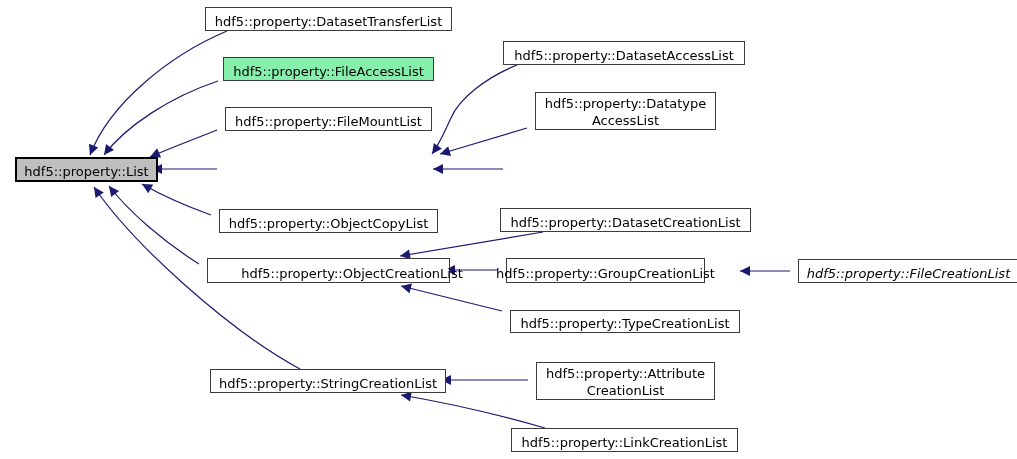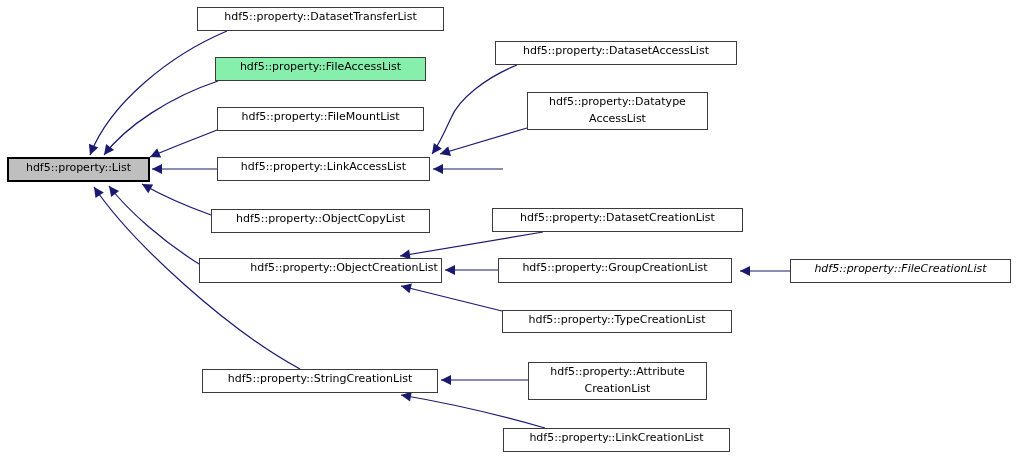--- a/index.html
+++ b/index.html
@@ -25,29 +25,30 @@
   #edges-svg path.edge {
     fill: none;
     stroke-width: 1.2px;
   }
   .node {
     position: absolute;
     box-sizing: border-box;
     display: flex;
     flex-direction: column;
     align-items: center;
-    justify-content: flex-start;
+    justify-content: flex-end;
     background: #ffffff;
     border: 1.5px solid #3b3b3b;
-    font-size: 11px;
+    font-size: 13px;
     line-height: 17px;
     color: #000000;
     white-space: nowrap;
     text-align: center;
     cursor: pointer;
+    margin-left: 8px;
   }
   .node.root {
     background: #bfbfbf;
     border: 2px solid #000000;
     cursor: default;
   }
   .node-line {
     pointer-events: none;
   }
 </style>
@@ -84,43 +85,40 @@
     </div>
     <div class="node" style="left: 197px; top: 7px; width: 247px; height: 24px; background: rgb(255, 255, 255); border-color: rgb(59, 59, 59); color: rgb(0, 0, 0);">
       <div class="node-line">hdf5::property::DatasetTransferList</div>
     </div>
     <div class="node" style="left: 215px; top: 57px; width: 211px; height: 24px; background: #86efac; border-color: rgb(59, 59, 59); color: rgb(0, 0, 0);">
       <div class="node-line">hdf5::property::FileAccessList</div>
     </div>
     <div class="node" style="left: 217px; top: 107px; width: 207px; height: 24px; background: rgb(255, 255, 255); border-color: rgb(59, 59, 59); color: rgb(0, 0, 0);">
       <div class="node-line">hdf5::property::FileMountList</div>
     </div>
-    <div class="node" style="left: 217px; top: 157px; width: 213px; height: 24px; background: rgb(255, 255, 255); border-color: rgb(59, 59, 59); color: rgb(0, 0, 0);">
-      <div class="node-line">hdf5::property::LinkAccessList</div>
-    </div>
     <div class="node" style="left: 211px; top: 209px; width: 219px; height: 24px; background: rgb(255, 255, 255); border-color: rgb(59, 59, 59); color: rgb(0, 0, 0);">
       <div class="node-line">hdf5::property::ObjectCopyList</div>
     </div>
     <div class="node" style="left: 199px; top: 258px; width: 243px; height: 25px; background: rgb(255, 255, 255); border-color: rgb(59, 59, 59); color: rgb(0, 0, 0); padding-left: 47px;">
       <div class="node-line">hdf5::property::ObjectCreationList</div>
     </div>
     <div class="node" style="left: 202px; top: 369px; width: 236px; height: 24px; background: rgb(255, 255, 255); border-color: rgb(59, 59, 59); color: rgb(0, 0, 0);">
       <div class="node-line">hdf5::property::StringCreationList</div>
     </div>
     <div class="node" style="left: 495px; top: 41px; width: 242px; height: 24px; background: rgb(255, 255, 255); border-color: rgb(59, 59, 59); color: rgb(0, 0, 0);">
       <div class="node-line">hdf5::property::DatasetAccessList</div>
     </div>
     <div class="node" style="left: 527px; top: 92px; width: 181px; height: 38px; background: rgb(255, 255, 255); border-color: rgb(59, 59, 59); color: rgb(0, 0, 0);">
       <div class="node-line">hdf5::property::Datatype</div>
       <div class="node-line">AccessList</div>
     </div>
     <div class="node" style="left: 492px; top: 208px; width: 251px; height: 24px; background: rgb(255, 255, 255); border-color: rgb(59, 59, 59); color: rgb(0, 0, 0);">
       <div class="node-line">hdf5::property::DatasetCreationList</div>
     </div>
-    <div class="node" style="left: 498px; top: 258px; width: 234px; height: 25px; background: rgb(255, 255, 255); border-color: rgb(59, 59, 59); color: rgb(0, 0, 0);">
+    <div class="node" style="left: 498px; top: 258px; width: 199px; height: 25px; background: rgb(255, 255, 255); border-color: rgb(59, 59, 59); color: rgb(0, 0, 0);">
       <div class="node-line">hdf5::property::GroupCreationList</div>
     </div>
     <div class="node" style="left: 502px; top: 310px; width: 230px; height: 23px; background: rgb(255, 255, 255); border-color: rgb(59, 59, 59); color: rgb(0, 0, 0);">
       <div class="node-line">hdf5::property::TypeCreationList</div>
     </div>
     <div class="node" style="left: 790px; top: 259px; width: 221px; height: 24px; background: rgb(255, 255, 255); border-color: rgb(59, 59, 59); color: rgb(0, 0, 0); font-style: italic;">
       <div class="node-line">hdf5::property::FileCreationList</div>
     </div>
     <div class="node" style="left: 528px; top: 362px; width: 179px; height: 38px; background: rgb(255, 255, 255); border-color: rgb(59, 59, 59); color: rgb(0, 0, 0);">
       <div class="node-line">hdf5::property::Attribute</div>

